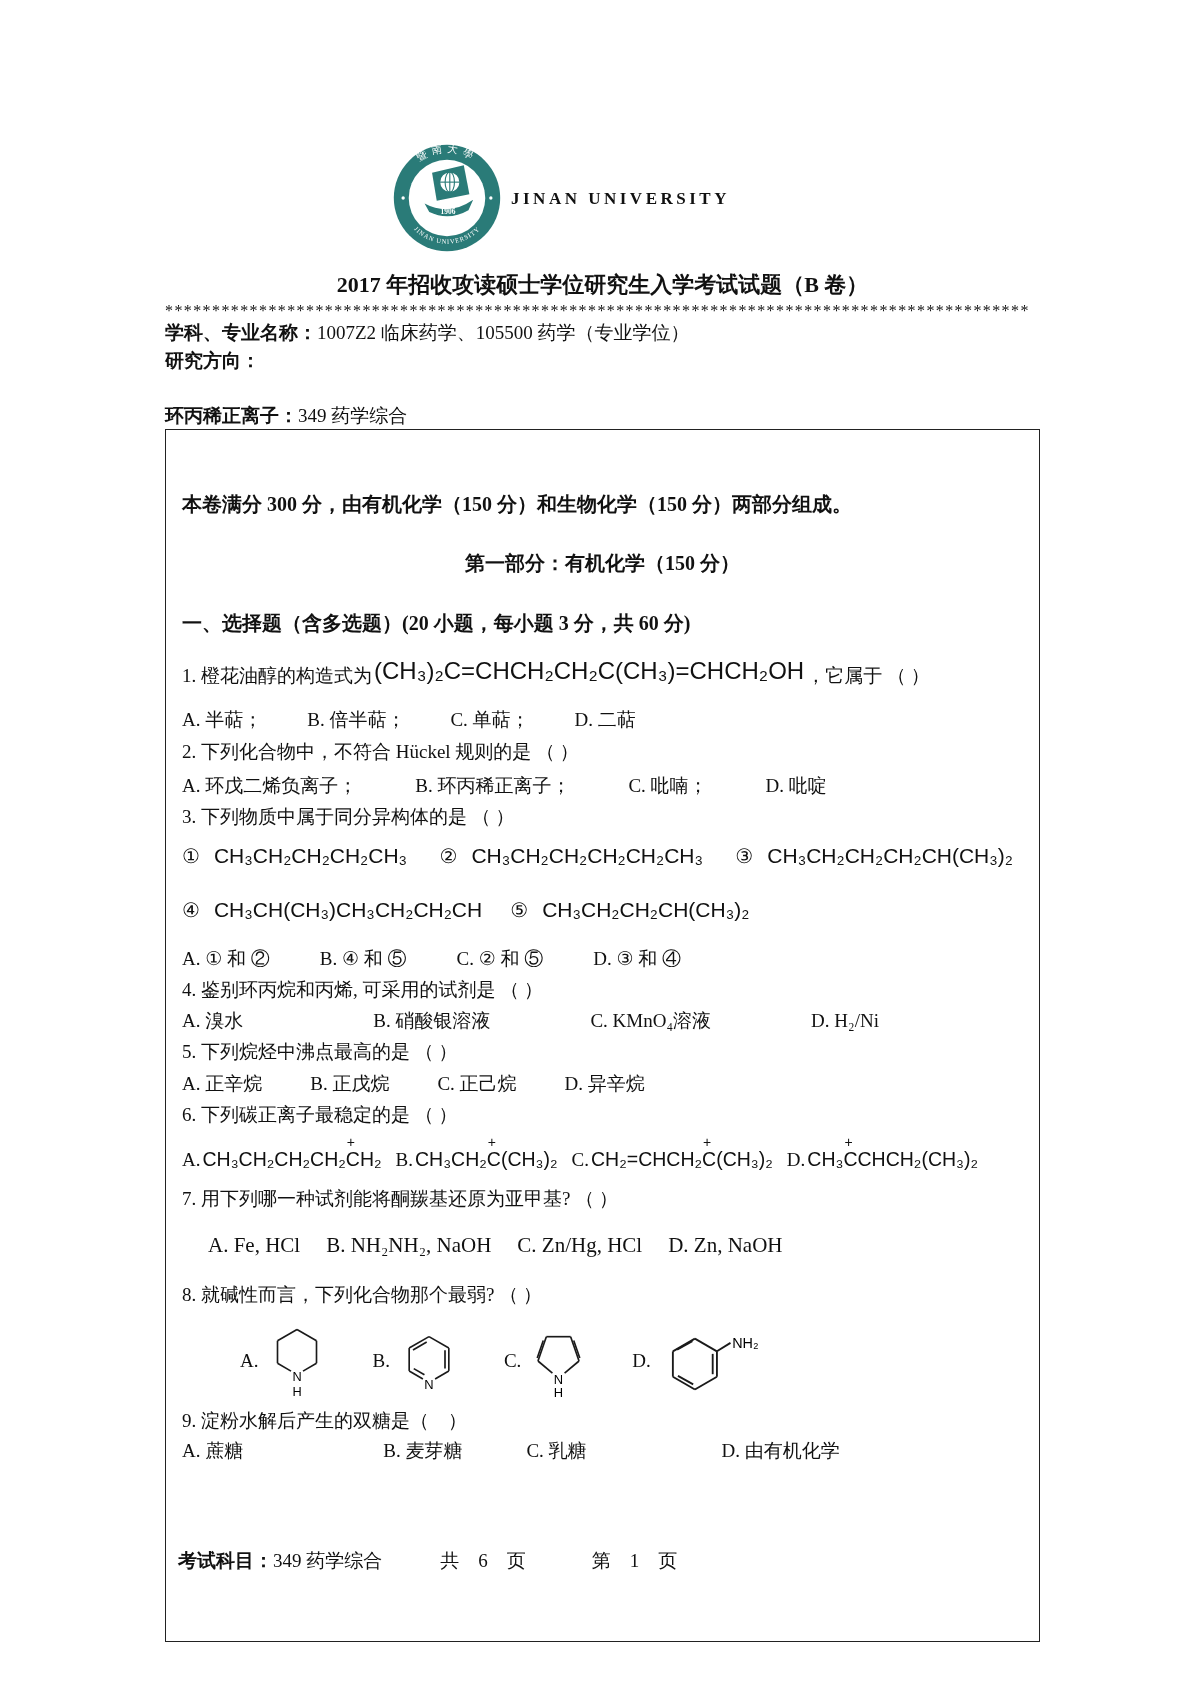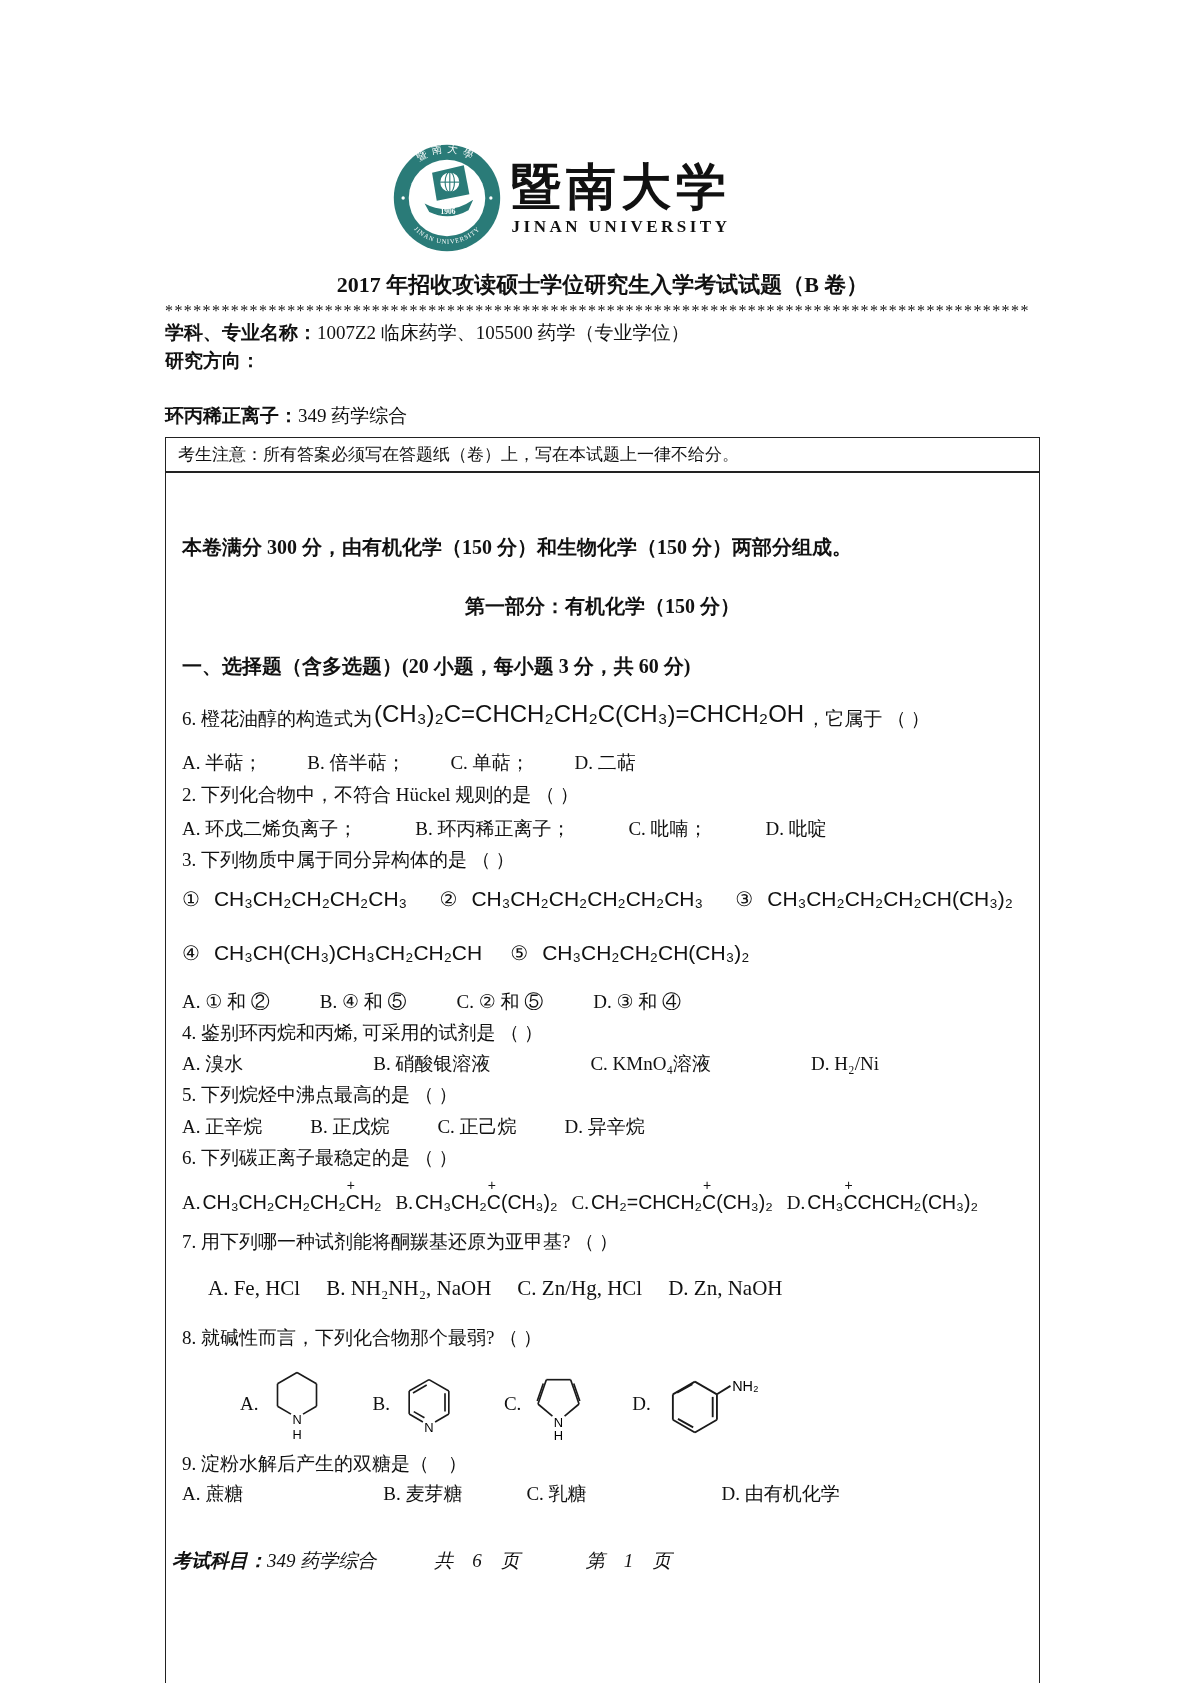--- a/index.html
+++ b/index.html
@@ -59,21 +59,21 @@
   .q7line{margin-top:15px;}
   .q7opts{margin-top:18px;font-size:21px;line-height:30px;padding-left:26px;} .q7opts .o{margin-right:26px;}
   .q8line{margin-top:22px;}
   .structs{display:flex;align-items:center;gap:46px;padding-left:58px;margin-top:6px;height:94px;}
   .struct{display:flex;align-items:center;gap:10px;}
   .struct .qlabel{font-size:19px;}
   .struct svg{display:block;}
   .q9line{margin-top:0;}
   .q9opts{margin-top:4px;} .q9opts .o1{margin-right:140px;} .q9opts .o2{margin-right:64px;} .q9opts .o3{margin-right:135px;}
 
-  .footer{position:absolute;left:172px;top:1548px;font-size:19px;white-space:nowrap;font-style:italic;}
+  .footer{position:absolute;left:178px;top:1548px;font-size:19px;white-space:nowrap;}
   .footer .pgs{margin-left:58px;}
   .footer .pgc{margin-left:66px;}
 </style>
 </head>
 <body>
 
 <div class="page">
   <div class="content">
 
     <div class="brand">
@@ -96,50 +96,46 @@
           <path d="M44,33 L78,25 L84,56 L49,63 Z" fill="#2a7b78"></path>
           <circle cx="63" cy="43" r="11" fill="#ffffff" stroke="#2a7b78" stroke-width="1.5"></circle>
           <line x1="52" y1="43" x2="74" y2="43" stroke="#2a7b78" stroke-width="1.2"></line>
           <line x1="63" y1="32" x2="63" y2="54" stroke="#2a7b78" stroke-width="1.2"></line>
           <ellipse cx="63" cy="43" rx="5" ry="11" fill="none" stroke="#2a7b78" stroke-width="1.2"></ellipse>
           <path d="M36,66 Q62,80 88,62 L83,73 Q62,85 41,75 Z" fill="#2a7b78"></path>
           <text x="61" y="77" font-size="8" font-weight="bold" fill="#ffffff" text-anchor="middle">1906</text>
         </g>
       </svg>
       <div class="brand-text">
-        <div class="cn-name">暨南大学</div>
         <div class="en-name">JINAN  UNIVERSITY</div>
       </div>
     </div>
 
     <div class="doc-title">2017 年招收攻读硕士学位研究生入学考试试题（B 卷）</div>
     <div class="stars">********************************************************************************************</div>
 
     <div class="fieldline">
       <span class="lbl">学科、专业名称：</span><span>1007Z2 临床药学、105500 药学（专业学位）</span>
     </div>
     <div class="fieldline research">
       <span class="lbl">研究方向：</span>
     </div>
     <div class="fieldline course">
       <span class="lbl">环丙稀正离子：</span><span>349 药学综合</span>
     </div>
 
-    <div class="notice-box">
-      <span>考生注意：所有答案必须写在答题纸（卷）上，写在本试题上一律不给分。</span>
-    </div>
 
     <div class="main-box">
 
       <div class="intro">本卷满分 300 分，由有机化学（150 分）和生物化学（150 分）两部分组成。</div>
       <div class="part-title">第一部分：有机化学（150 分）</div>
       <div class="section-title">一、选择题（含多选题）(20 小题，每小题 3 分，共 60 分)</div>
 
       <div class="qline q1line">
-        <span>6. 橙花油醇的构造式为</span>
+        <span>1. 橙花油醇的构造式为</span>
         <span class="fml">(CH₃)₂C=CHCH₂CH₂C(CH₃)=CHCH₂OH</span>
         <span>，它属于 （    ）</span>
       </div>
       <div class="opts q1opts">
         <span class="o">A. 半萜；</span><span class="o">B. 倍半萜；</span><span class="o">C. 单萜；</span><span class="o">D. 二萜</span>
       </div>
 
       <div class="qline q2line">2. 下列化合物中，不符合 Hückel 规则的是 （    ）</div>
       <div class="opts q2opts">
         <span class="o">A. 环戊二烯负离子；</span><span class="o">B. 环丙稀正离子；</span><span class="o">C. 吡喃；</span><span class="o">D. 吡啶</span>

